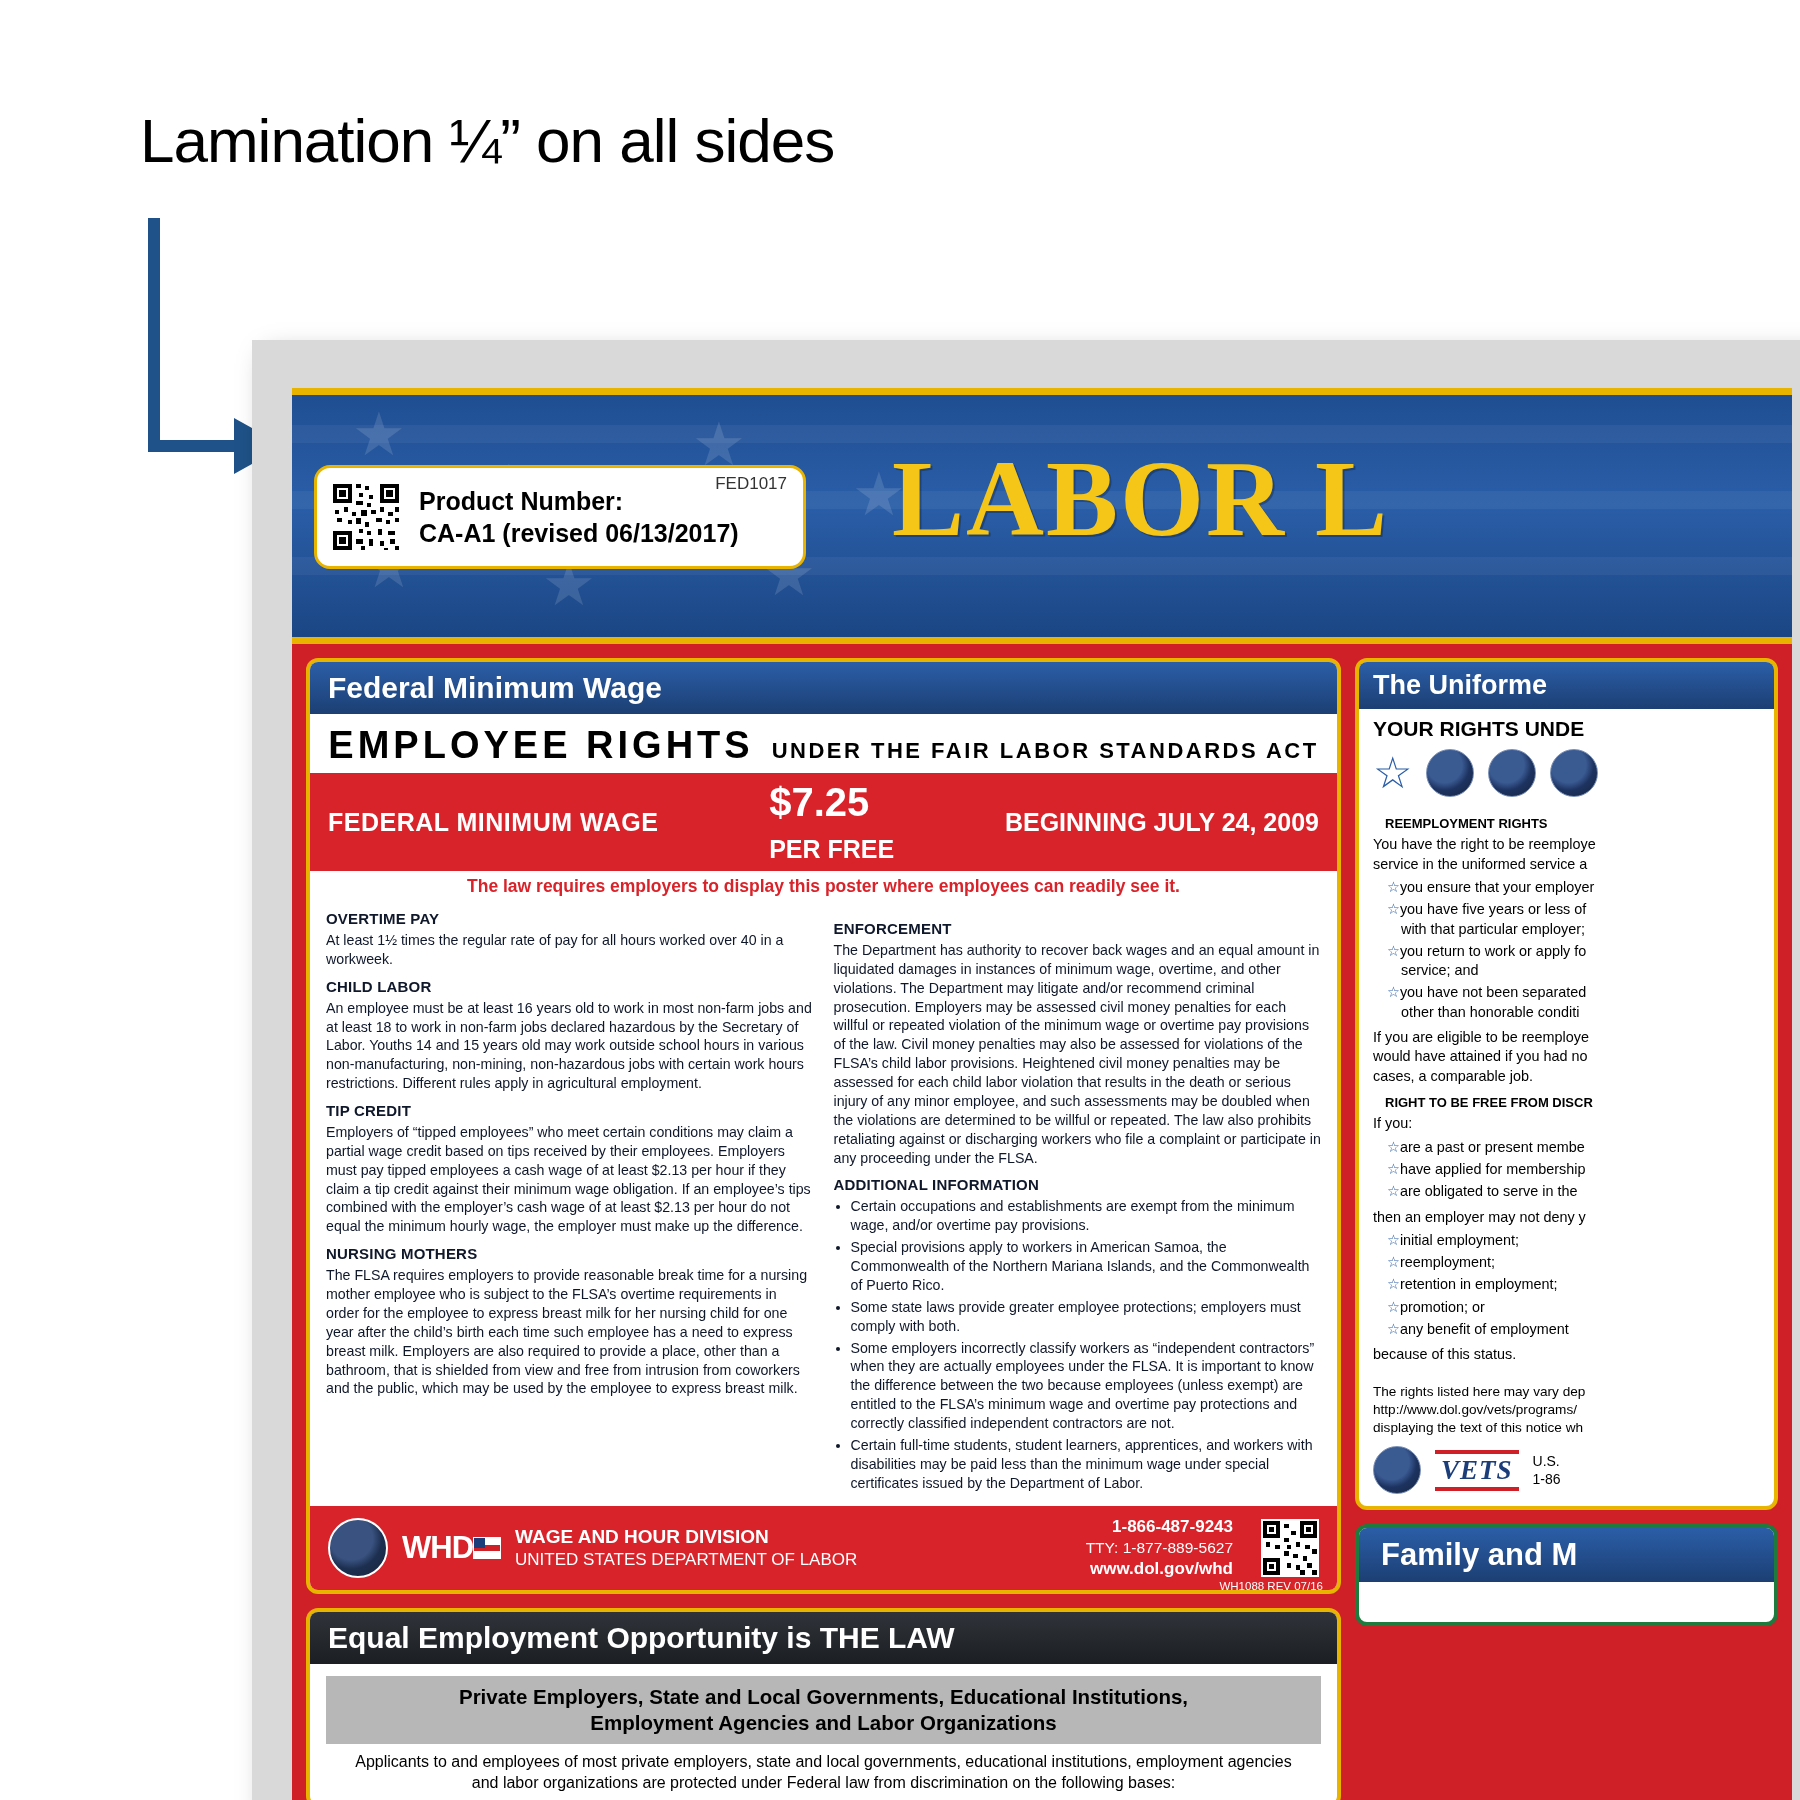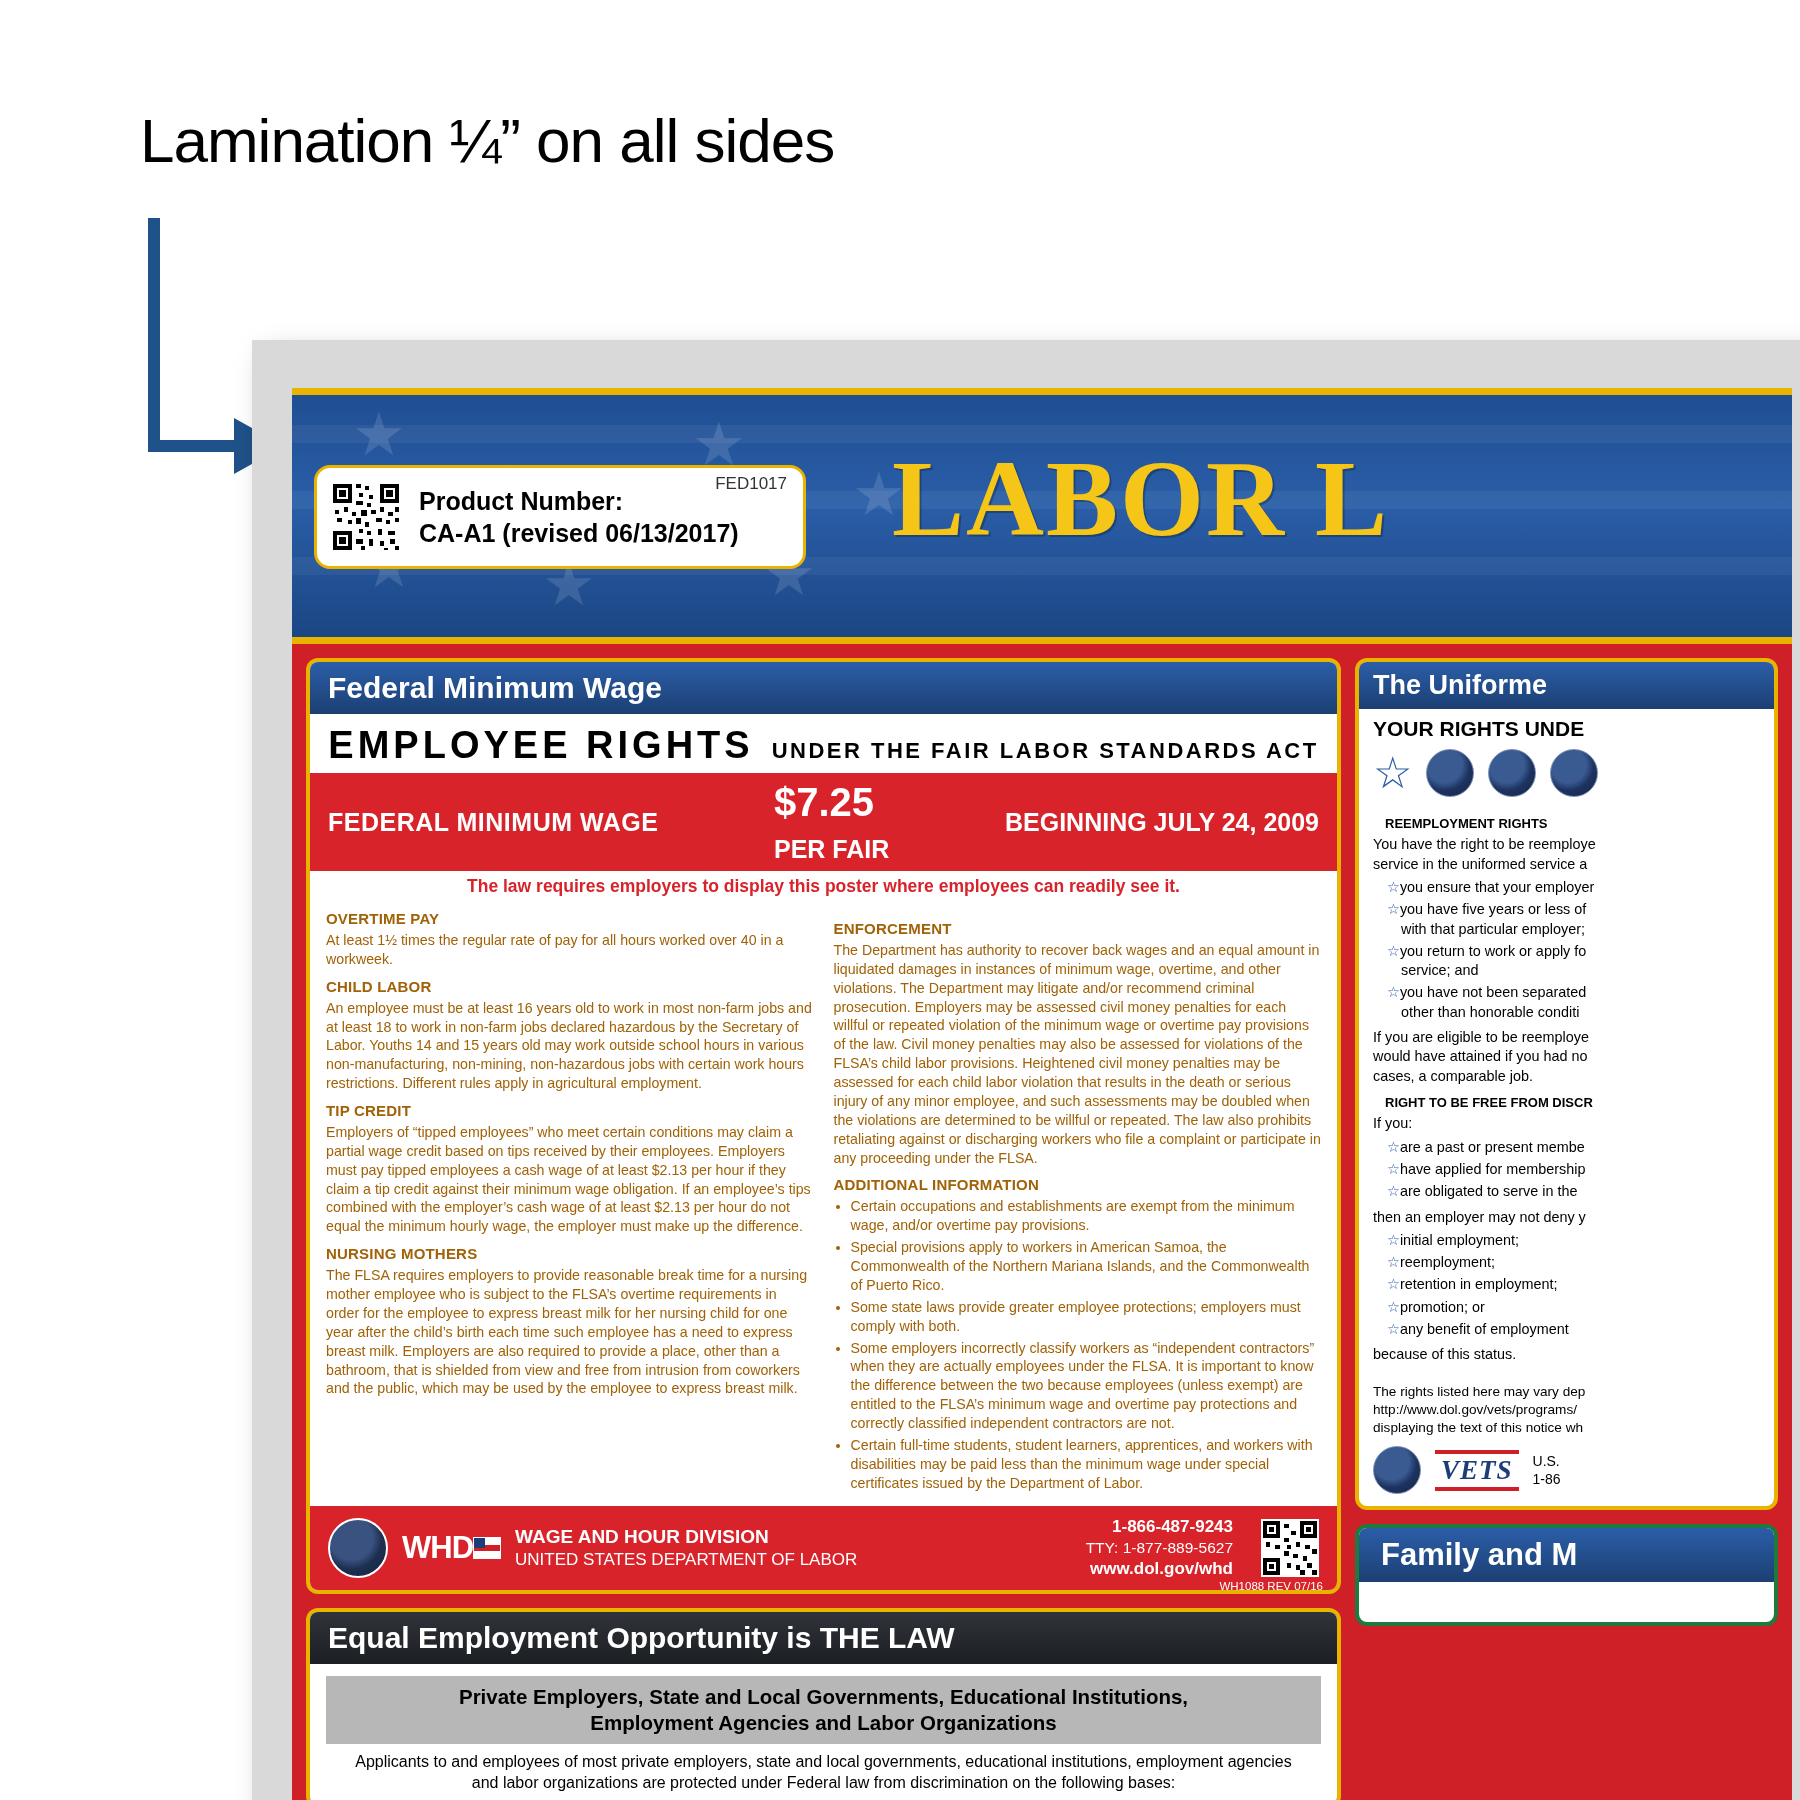--- a/index.html
+++ b/index.html
@@ -198,21 +198,21 @@
     font-weight: bold;
     padding: 5px 4px 4px;
   }
 
   .two-col {
     display: flex;
     gap: 20px;
     padding: 0 16px 10px;
     font-size: 14.2px;
     line-height: 1.33;
-    color: #a16207;
+    color: #0f172a;
   }
   .two-col > div { width: 50%; }
   .two-col h4 {
     margin: 8px 0 2px;
     font-size: 15px;
     font-weight: bold;
     letter-spacing: .2px;
   }
   .two-col p { margin: 0 0 2px; }
   .two-col ul { margin: 2px 0 0; padding-left: 17px; }
@@ -434,21 +434,21 @@
 
         <div class="er-row">
           <span class="er-big">EMPLOYEE RIGHTS</span>
           <span class="er-small">UNDER THE FAIR LABOR STANDARDS ACT</span>
         </div>
 
         <div class="wage-bar">
           <span class="lab">FEDERAL MINIMUM WAGE</span>
           <span class="wage-mid">
             <span class="amt">$7.25</span>
-            <span class="per">PER FAIR</span>
+            <span class="per">PER FREE</span>
           </span>
           <span class="beg">BEGINNING JULY 24, 2009</span>
         </div>
 
         <div class="law-line">The law requires employers to display this poster where employees can readily see it.</div>
 
         <div class="two-col">
           <div>
             <h4>OVERTIME PAY</h4>
             <p>At least 1½ times the regular rate of pay for all hours worked over 40 in a workweek.</p>

